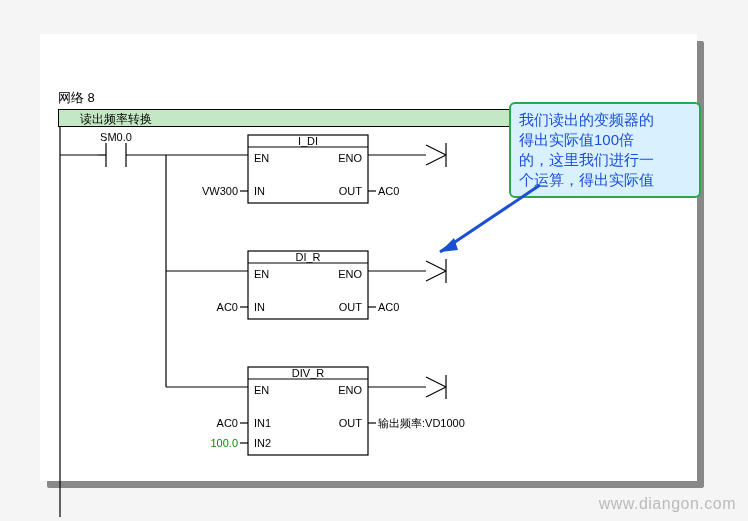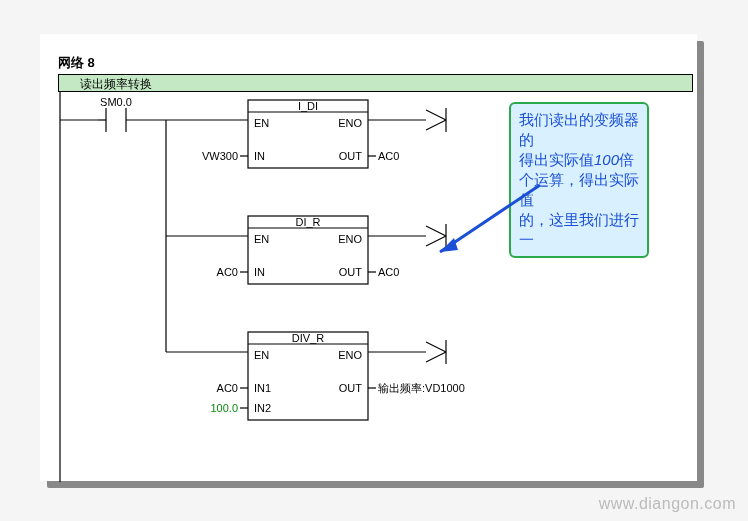--- a/index.html
+++ b/index.html
@@ -31,24 +31,25 @@
     box-sizing: border-box;
   }
   .inner {
     position: absolute;
     left: 18px;
     top: 18px;
     right: 4px;
     bottom: 4px;
   }
   .net-label {
-    font-weight: bold;
+    font-weight: normal;
     font-size: 13px;
     color: #000;
     padding: 2px 0;
+    margin-top: 35px;
   }
   .comment-bar {
     background: #c4e8c4;
     border: 1px solid #000;
     height: 18px;
     line-height: 18px;
     padding-left: 21px;
     font-size: 12px;
     color: #000;
     box-sizing: border-box;
@@ -61,31 +62,31 @@
   .txt  { font-family: Arial, sans-serif; font-size: 11px; fill: #000; }
   .txtL { text-anchor: start; }
   .txtR { text-anchor: end; }
   .txtC { text-anchor: middle; }
   .lit  { fill: #0a8a0a; } 
 
   .callout {
     position: absolute;
     left: 509px;
     top: 102px;
-    width: 140px;
+    width: 192px;
     background: linear-gradient(#d8f0ff, #d8f0ff);
     border: 2px solid #2aa84a;
     border-radius: 6px;
     padding: 6px 8px;
     box-sizing: border-box;
     color: #1a4fd6;
     font-size: 15px;
     line-height: 20px;
   }
-  .callout .big { color: #1a4fd6; font-style: italic; }
+  .callout .big { color: #1a4fd6; }
   .arrow-line { stroke: #1a4fd6; stroke-width: 3; fill: none; }
   .arrow-head { fill: #1a4fd6; }
 
   .watermark {
     position: absolute;
     right: 12px;
     bottom: 8px;
     color: #bbb;
     font-size: 16px;
     font-family: Arial, sans-serif;
@@ -192,22 +193,22 @@
       </g>
     </svg>
   </div>
 </div>
 
 <div class="callout">
   <div><span>我们读出的变频器的</span></div>
   <div>
     <span>得出实际值</span><span class="big">100</span><span>倍</span>
   </div>
+  <div><span>的，这里我们进行一</span></div>
   <div><span>个运算，得出实际值</span></div>
-  <div><span>的，这里我们进行一</span></div>
 </div>
 
 <svg style="position:absolute;left:0;top:0;pointer-events:none" width="748" height="521">
   <line class="arrow-line" x1="540" y1="185" x2="440" y2="252"></line>
   <polygon class="arrow-head" points="440,252 454,238 458,250"></polygon>
 </svg>
 
 <div class="watermark">www.diangon.com</div>
 
 </body></html>

